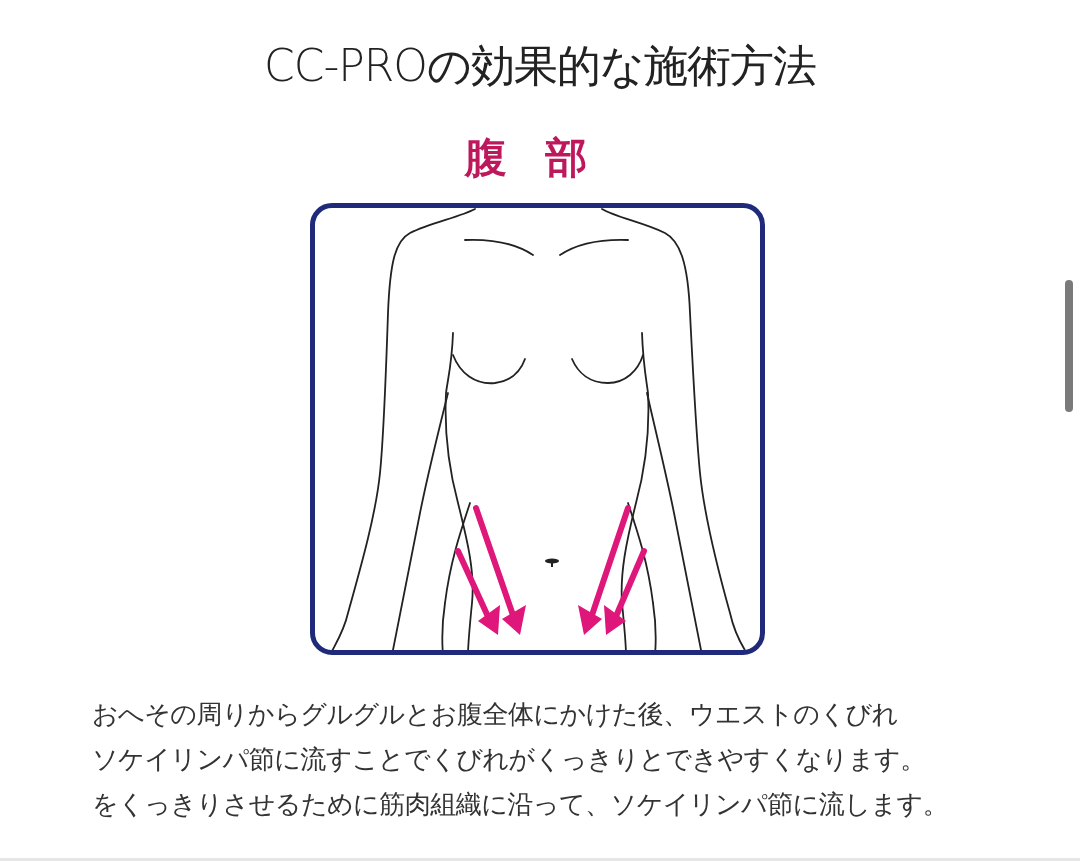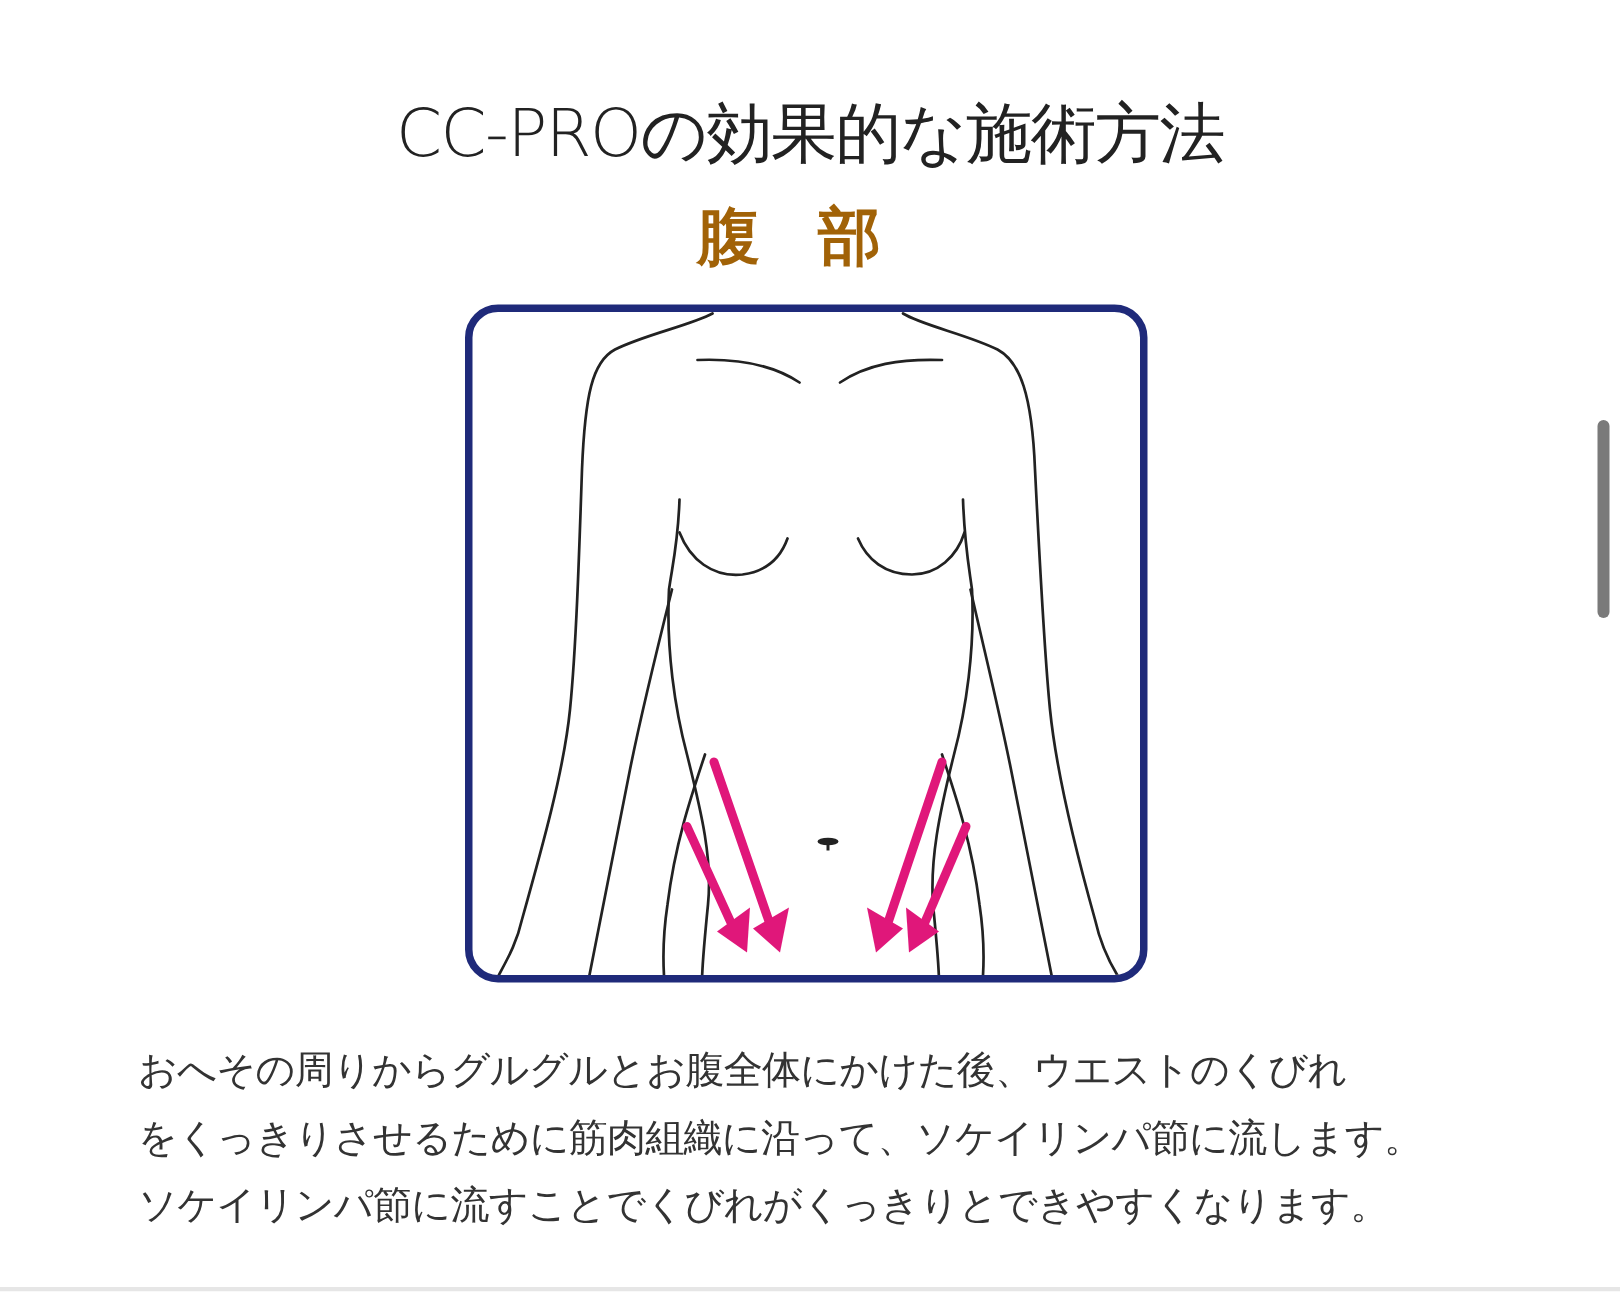--- a/index.html
+++ b/index.html
@@ -19,33 +19,32 @@
     left: 0;
     top: 36px;
     width: 1080px;
     text-align: center;
     font-family: "DejaVu Sans", sans-serif;
     font-size: 44px;
     font-weight: 300;
     letter-spacing: -1px;
     color: #222222;
     line-height: 60px;
-    margin-top: 24px;
   }
   .section-heading {
     position: absolute;
     left: 0;
     top: 130px;
     width: 1064px;
     text-align: center;
     font-family: "DejaVu Sans", sans-serif;
     font-size: 42px;
     font-weight: bold;
     letter-spacing: 12px;
-    color: #a16207;
+    color: #be185d;
     line-height: 56px;
   }
   .illustration-frame {
     position: absolute;
     left: 310px;
     top: 203px;
     width: 455px;
     height: 452px;
     box-sizing: border-box;
     border: 5px solid #1f2a7a;
@@ -132,19 +131,19 @@
       <line x1="318" y1="305" x2="280" y2="418" stroke-width="6"></line>
       <polygon points="268,402 274,432 292,416" stroke="none"></polygon>
       <line x1="334" y1="348" x2="304" y2="418" stroke-width="6"></line>
       <polygon points="294,402 296,432 316,418" stroke="none"></polygon>
     </g>
   </svg>
 </div>
 
 <div class="description">
   <span class="line">おへその周りからグルグルとお腹全体にかけた後、ウエストのくびれ</span>
+  <span class="line">ソケイリンパ節に流すことでくびれがくっきりとできやすくなります。</span>
   <span class="line">をくっきりさせるために筋肉組織に沿って、ソケイリンパ節に流します。</span>
-  <span class="line">ソケイリンパ節に流すことでくびれがくっきりとできやすくなります。</span>
 </div>
 
 <div class="scrollbar-thumb"></div>
 
 <div class="bottom-divider"></div>
 
 </body></html>

